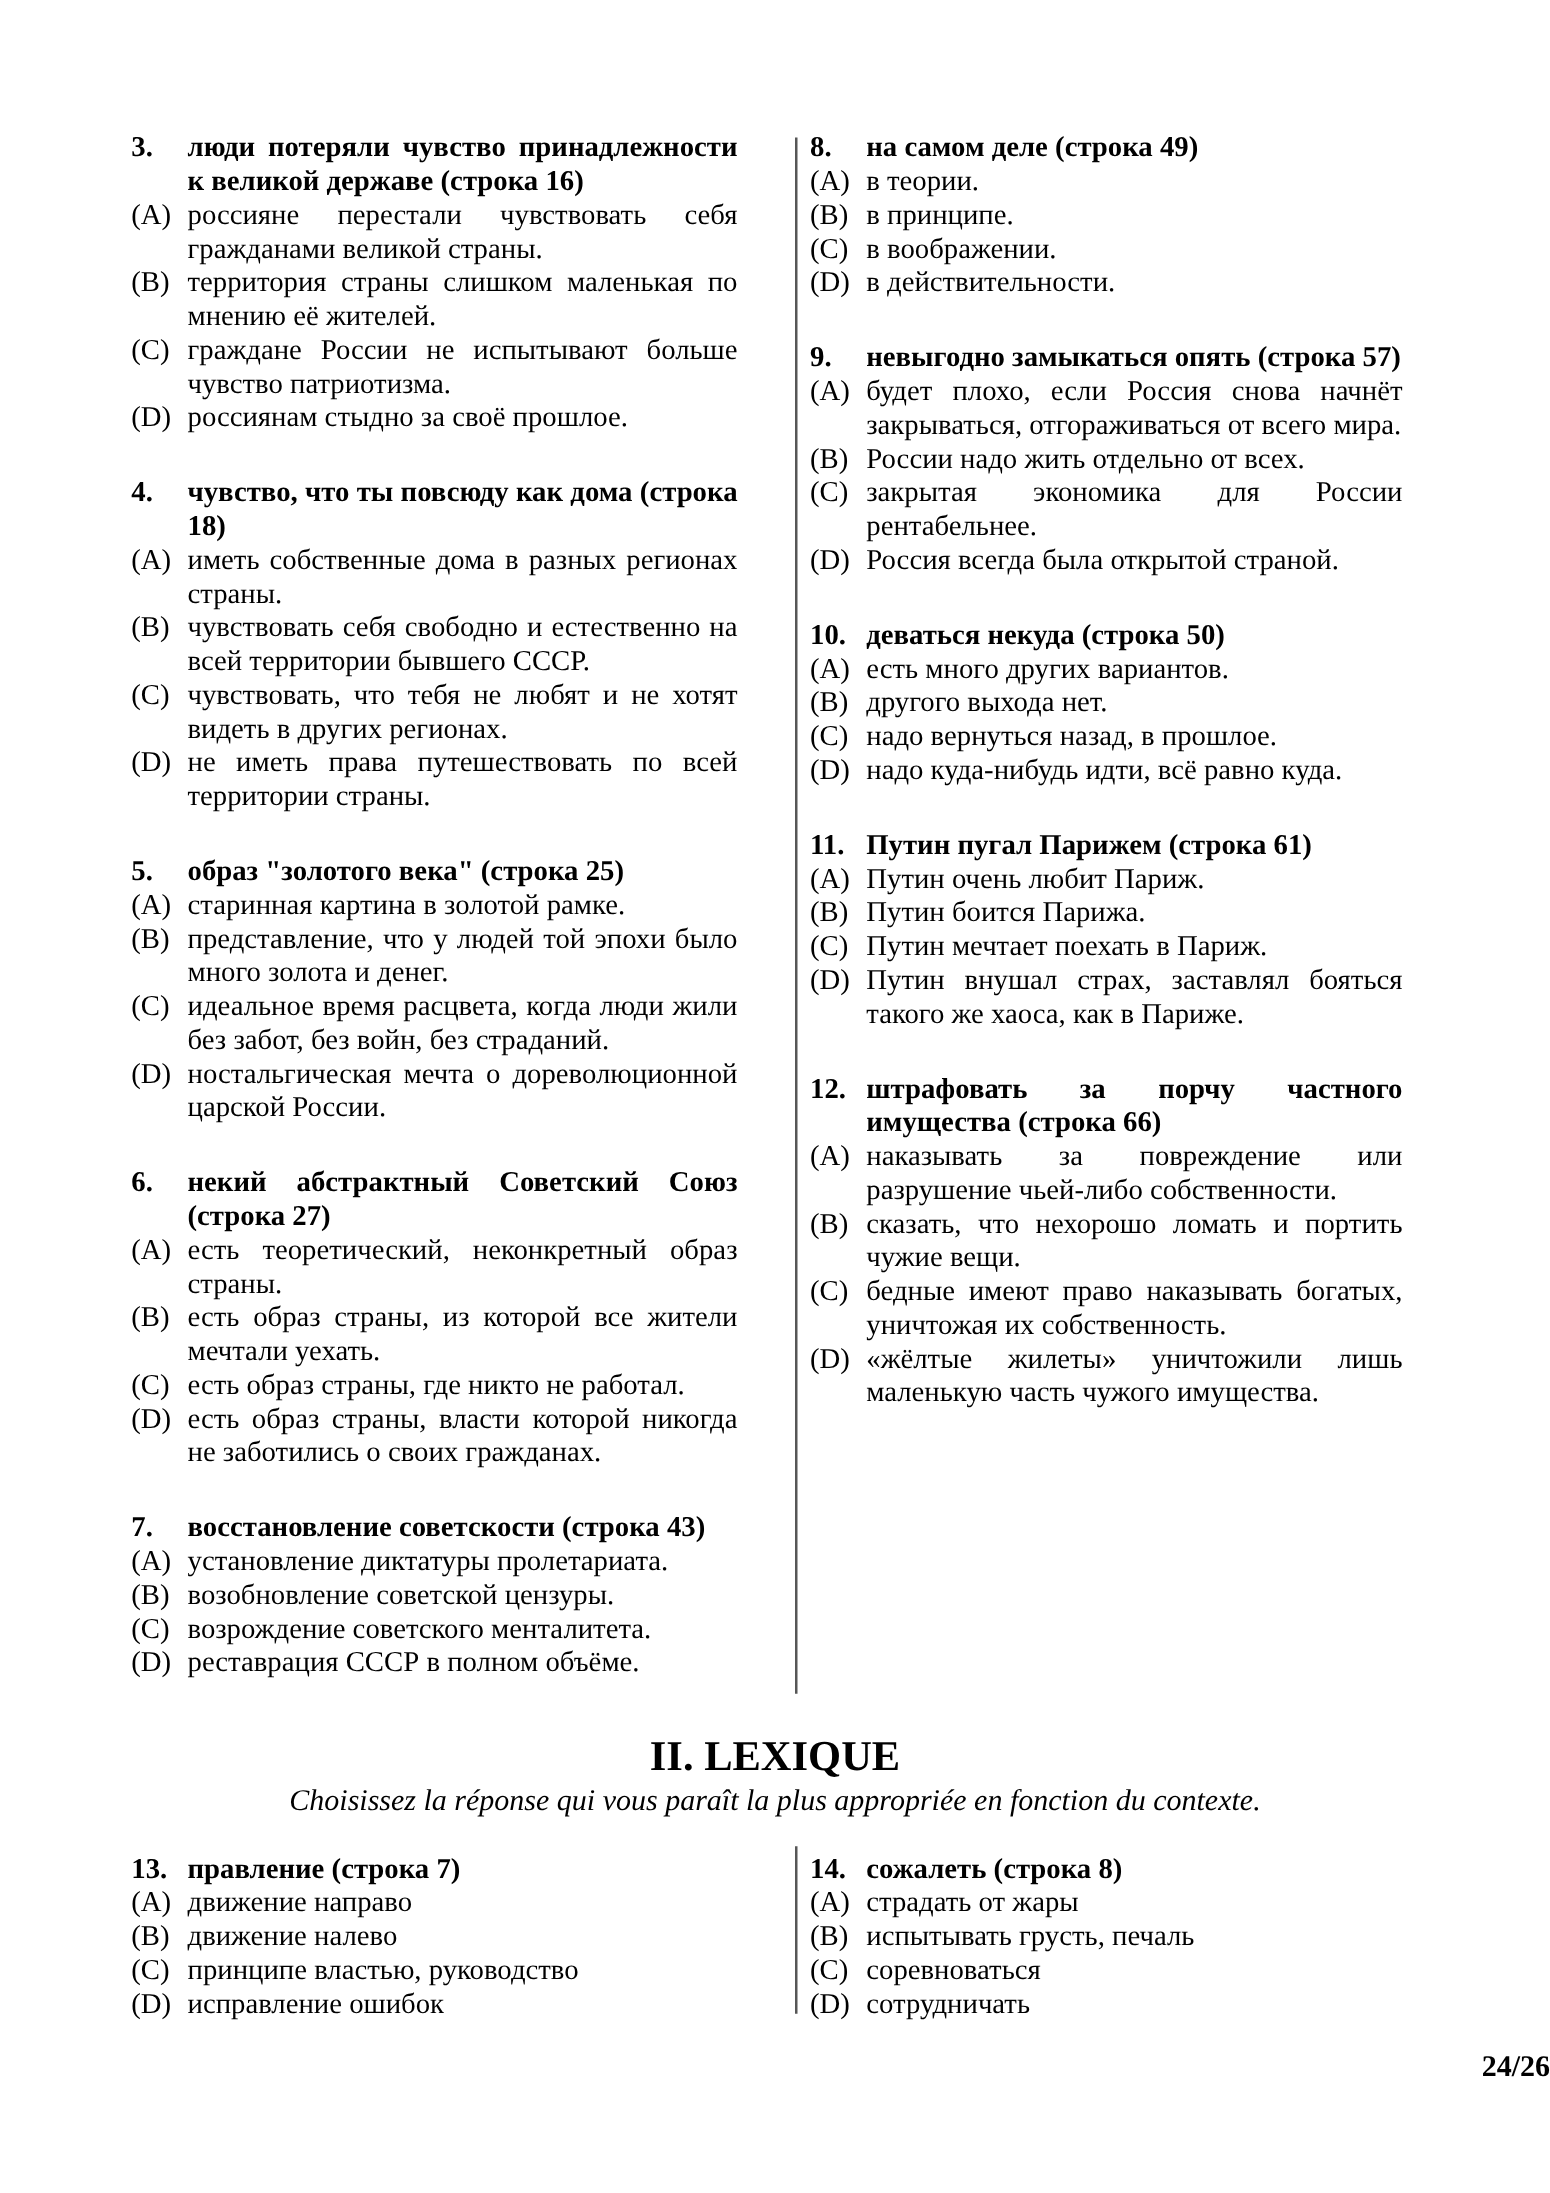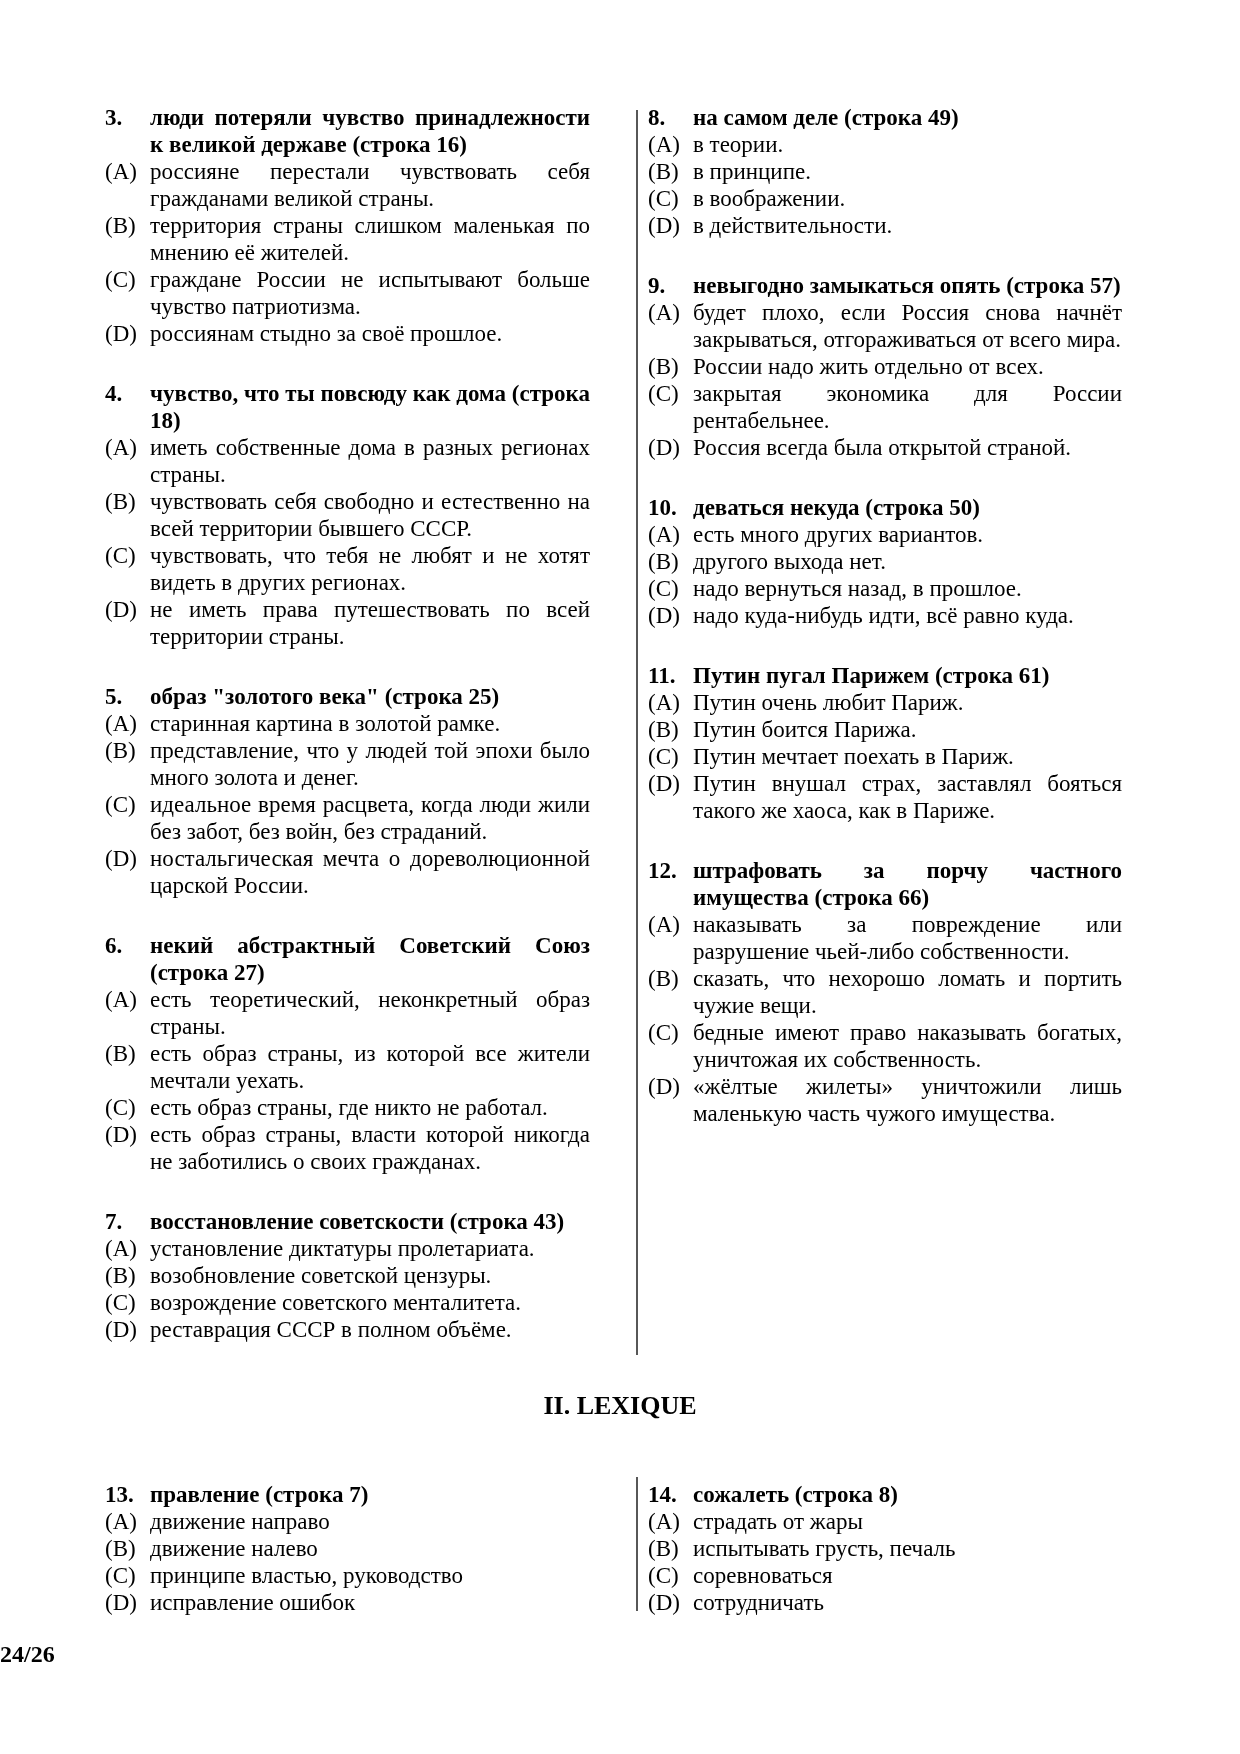--- a/index.html
+++ b/index.html
@@ -47,36 +47,36 @@
   .ref { font-weight: bold; }
   .lex-head {
     position: absolute;
     top: 1392px;
     left: 0;
     width: 100%;
     text-align: center;
   }
   .lex-title {
     margin: 0;
-    font-size: 26px;
+    font-size: 34px;
     line-height: 28px;
     font-weight: bold;
   }
   .lex-instruction {
     margin: 7px 0 0 0;
     font-size: 24px;
     line-height: 28px;
     font-style: italic;
   }
   .page-footer {
     position: absolute;
     top: 1641px;
     left: 0;
     width: 100%;
-    text-align: left;
+    text-align: right;
     font-weight: bold;
     font-size: 24px;
   }
 </style>
 </head>
 <body>
 
 <div class="page">
 
   <div class="divider divider-main"></div>
@@ -304,20 +304,21 @@
           <div class="q-row">
             <div class="q-label">(D)</div>
             <div class="q-text">«жёлтые жилеты» уничтожили лишь маленькую часть чужого имущества.</div>
           </div>
         </div>
       </div>
   </section>
 
   <div class="lex-head">
     <h2 class="lex-title">II. LEXIQUE</h2>
+    <p class="lex-instruction">Choisissez la réponse qui vous paraît la plus appropriée en fonction du contexte.</p>
   </div>
 
   <section class="cols section2">
     <div class="col-left">
         <div class="question">
           <div class="q-row q-header">
             <div class="q-label">13.</div>
             <div class="q-text"><span class="kw">правление</span> <span class="ref">(строка 7)</span></div>
           </div>
           <div class="q-row">

